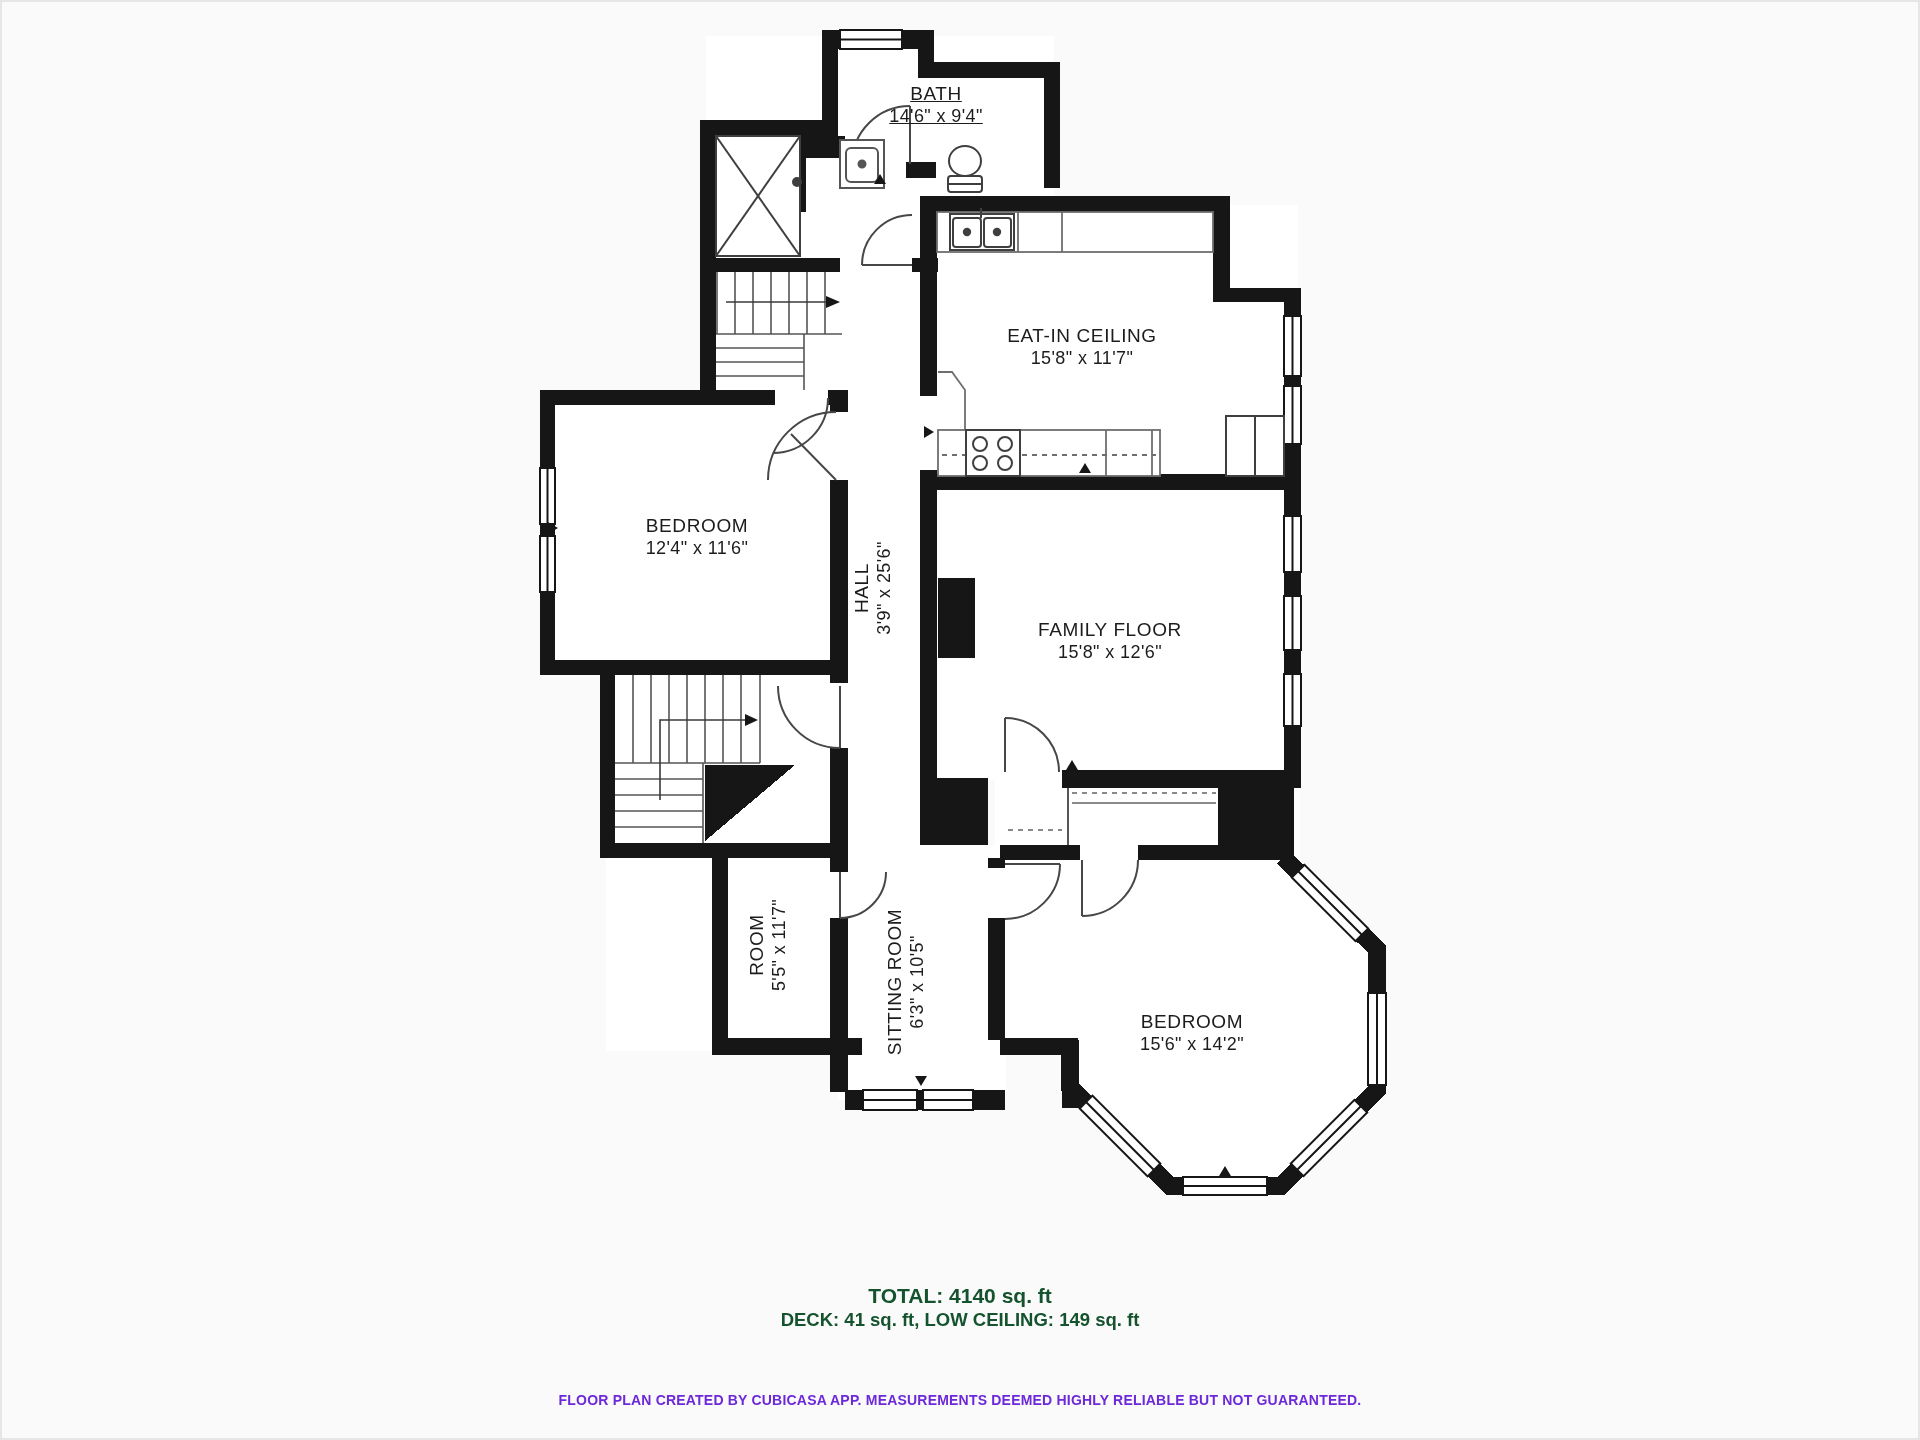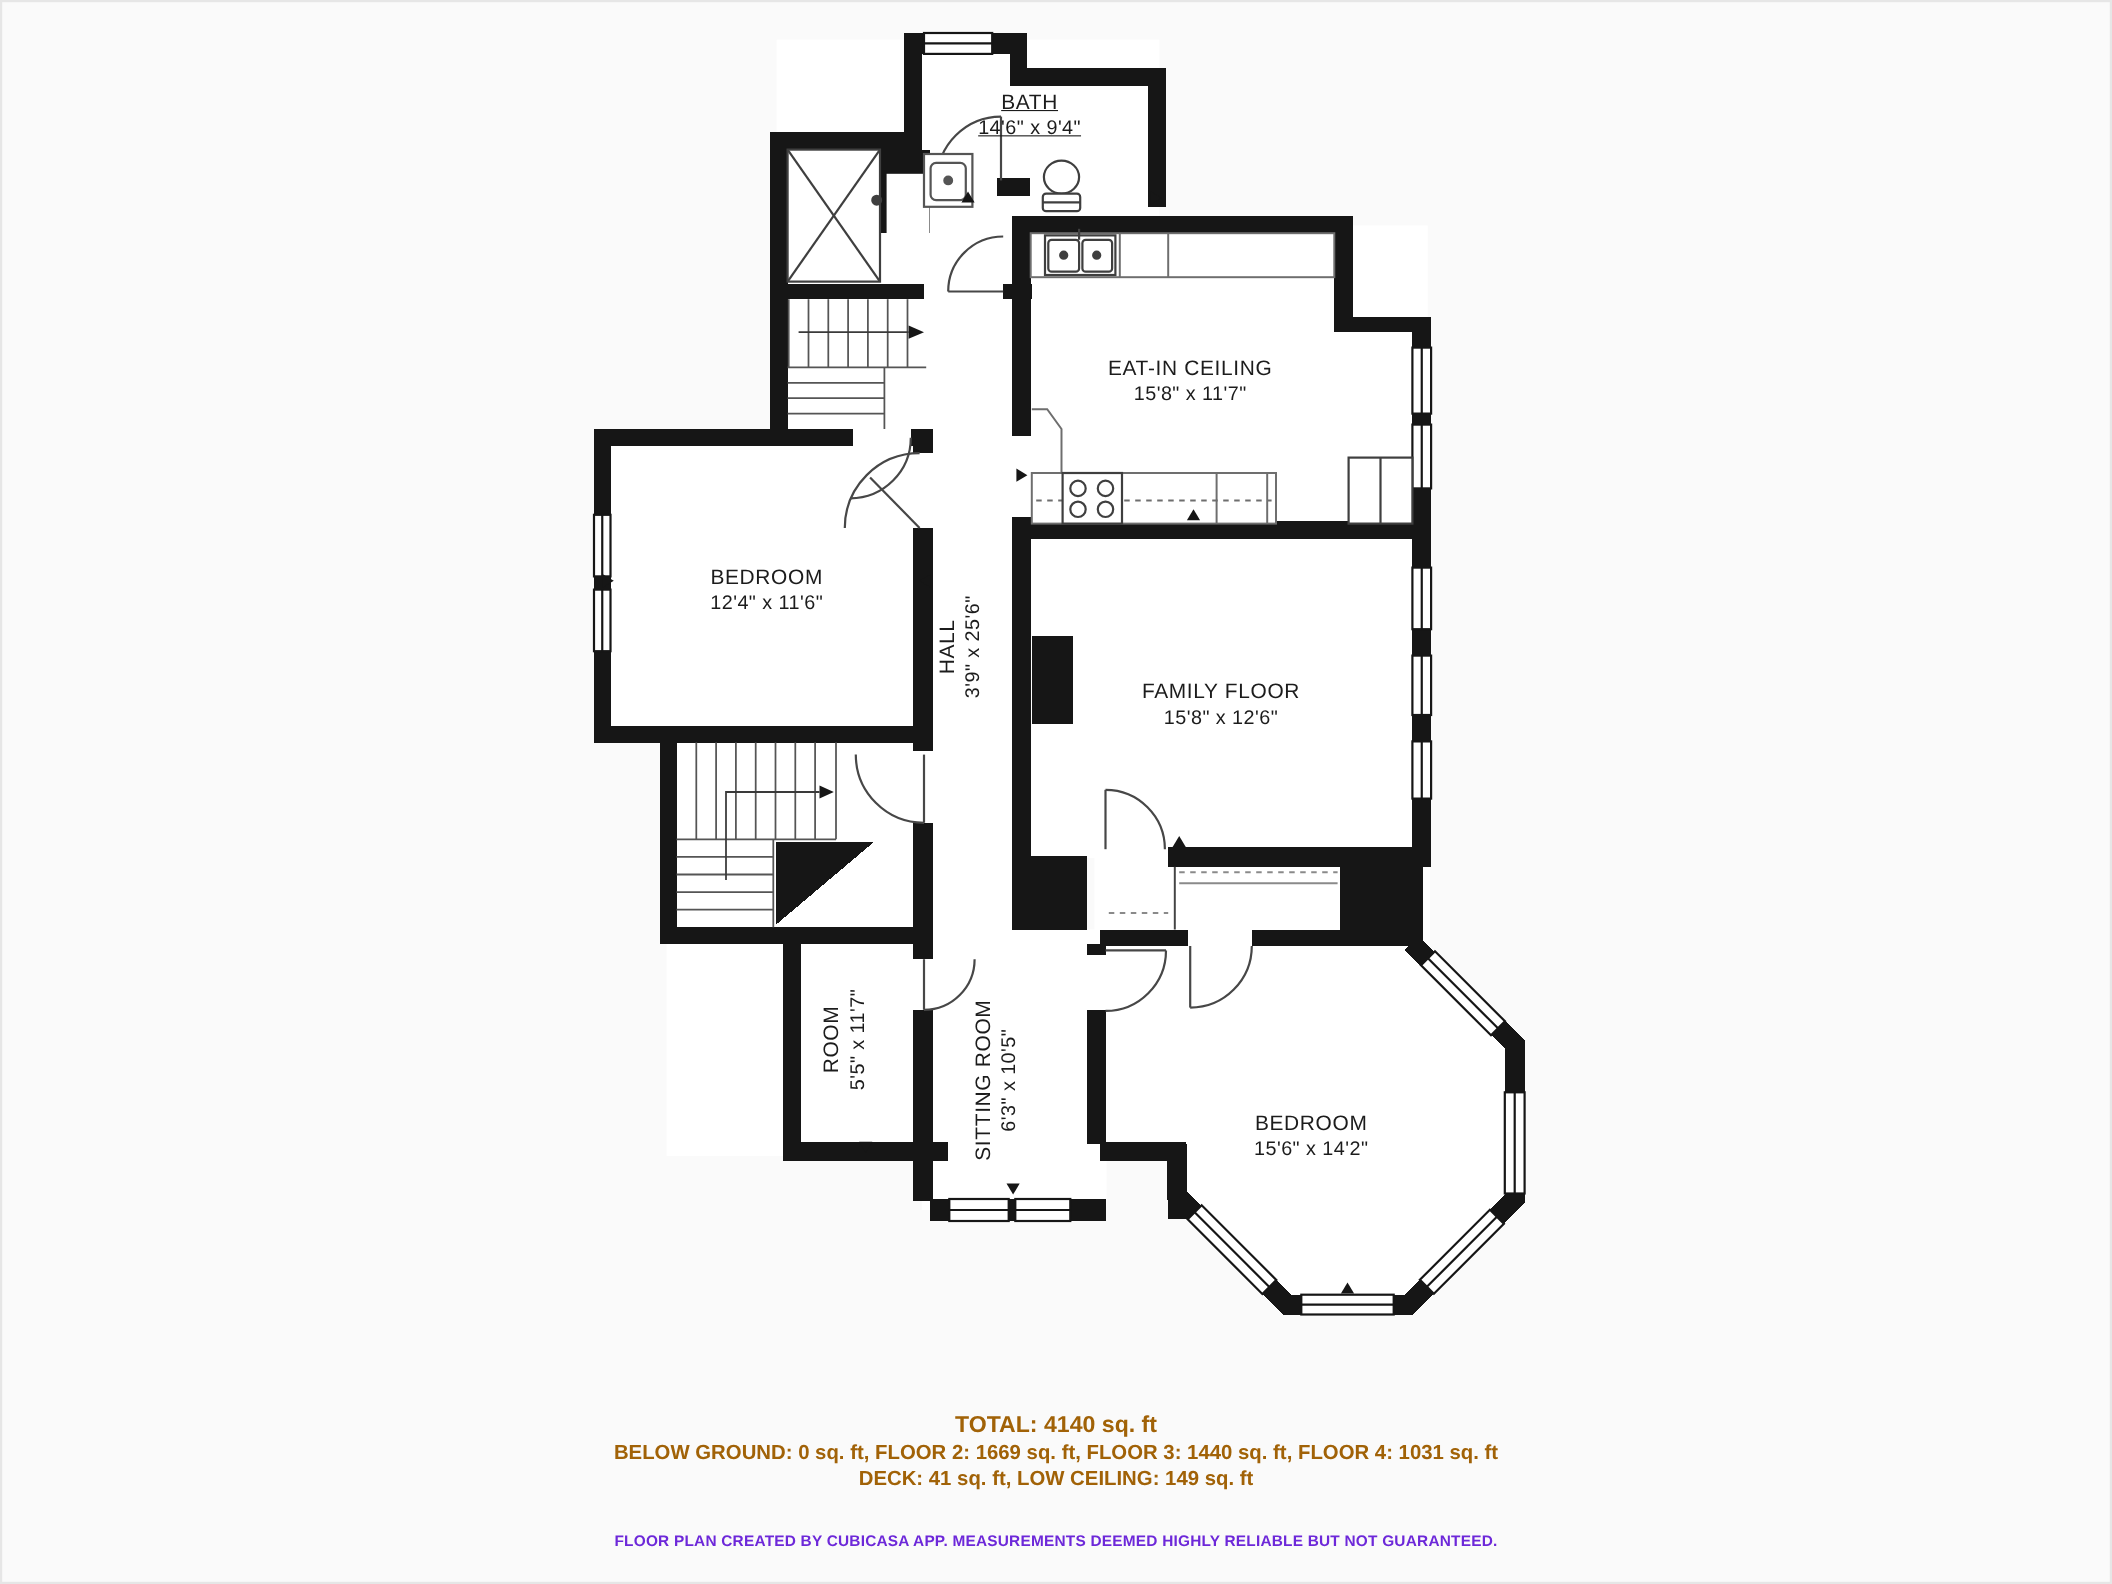--- a/index.html
+++ b/index.html
@@ -11,21 +11,21 @@
   #plan-svg{position:absolute;left:0;top:0;}
   .room-label{
     position:absolute;transform:translate(-50%,-50%);
     text-align:center;color:#1c1c1c;white-space:nowrap;line-height:23px;
   }
   .room-label.vertical{transform:translate(-50%,-50%) rotate(-90deg);}
   .rname{font-size:19px;letter-spacing:.6px;}
   .rdims{font-size:18px;letter-spacing:.4px;}
   .summary{
     position:absolute;left:50%;transform:translateX(-50%);
-    width:1500px;text-align:center;color:#a16207;
+    width:1500px;text-align:center;color:#14532d;
   }
   .total{font-size:21px;font-weight:bold;line-height:24px;}
   .sline{font-size:18.5px;font-weight:bold;line-height:23.5px;}
   .footer{
     position:absolute;left:50%;transform:translateX(-50%);
     width:1500px;text-align:center;color:#6d28d9;
     font-size:14px;font-weight:bold;letter-spacing:.2px;
   }
 </style>
 </head>
@@ -332,19 +332,18 @@
   <div class="rname">SITTING ROOM</div>
   <div class="rdims">6'3" x 10'5"</div>
 </div>
 <div class="room-label" style="left:1192px;top:1033px;">
   <div class="rname">BEDROOM</div>
   <div class="rdims">15'6" x 14'2"</div>
 </div>
 
 <div class="summary" style="top:1284px;">
   <div class="total">TOTAL: 4140 sq. ft</div>
-  <div class="sline">BELOW GROUND: 0 sq. ft, FLOOR 2: 1669 sq. ft, FLOOR 3: 1440 sq. ft, FLOOR 4: 1031 sq. ft</div>
   <div class="sline">DECK: 41 sq. ft, LOW CEILING: 149 sq. ft</div>
 </div>
 
 <div class="footer" style="top:1392px;">FLOOR PLAN CREATED BY CUBICASA APP. MEASUREMENTS DEEMED HIGHLY RELIABLE BUT NOT GUARANTEED.</div>
 
 <div class="frame"></div>
 
 </body></html>

